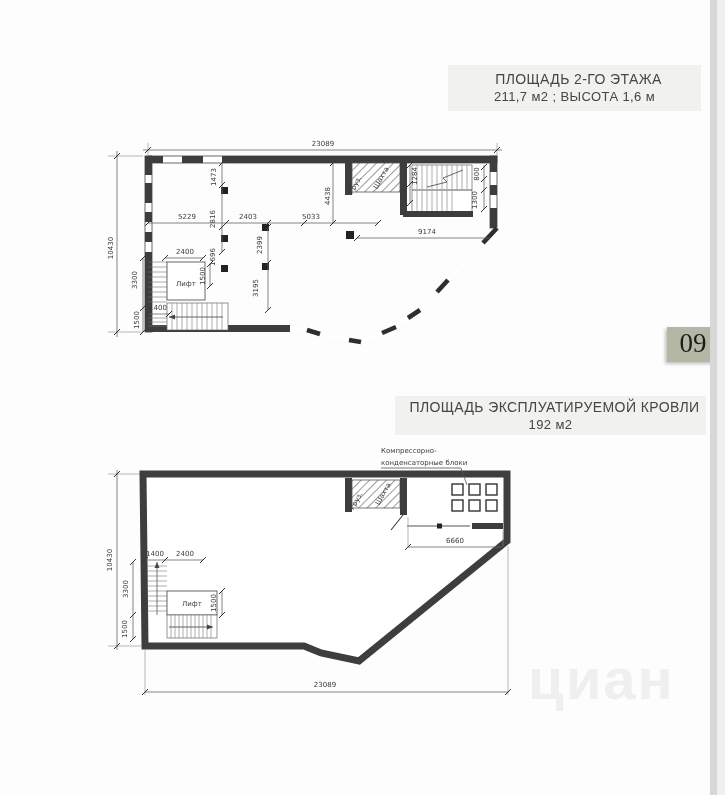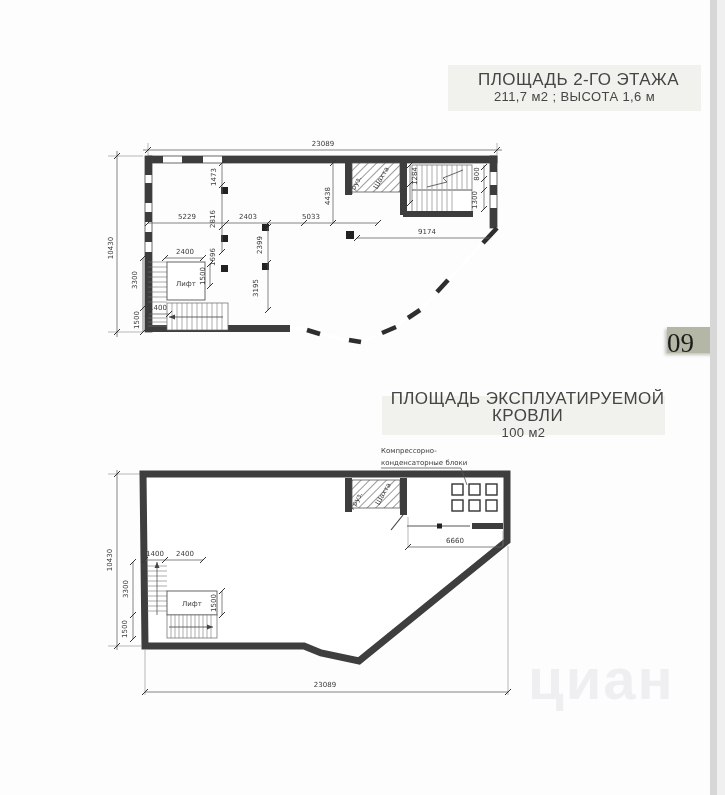--- a/index.html
+++ b/index.html
@@ -1,26 +1,26 @@
 <!DOCTYPE html>
 <html><head>
 <meta charset="utf-8">
 <style>
   html,body{margin:0;padding:0;background:#fdfdfd;}
   #page{position:relative;width:725px;height:795px;background:#fdfdfd;overflow:hidden;
         font-family:"Liberation Sans", sans-serif;}
   .titlebox{position:absolute;background:#f1f1ee;color:#454545;text-align:center;
             display:flex;flex-direction:column;justify-content:center;letter-spacing:.4px;}
-  .titlebox .l1{font-size:17px;line-height:17px;margin-left:8px;}
+  .titlebox .l1{font-size:14px;line-height:17px;margin-left:8px;}
   .titlebox .l2{font-size:13px;line-height:17px;}
   #title-floor2{left:448px;top:65px;width:253px;height:46px;}
-  #title-roof{left:382px;top:396px;width:283px;height:39px;}
-  #page-badge{position:absolute;left:667px;top:327px;width:52px;height:26px;background:#b5b7a6;
+  #title-roof{left:395px;top:396px;width:311px;height:39px;}
+  #page-badge{position:absolute;left:667px;top:327px;width:52px;height:35px;background:#b5b7a6;
               color:#1c1c1c;font-family:"Liberation Serif", serif;font-size:27px;line-height:33px;
-              box-shadow:-2px 2px 3px rgba(90,90,80,.35);}
+              text-align:center;box-shadow:-2px 2px 3px rgba(90,90,80,.35);}
   #edge-band{position:absolute;left:710px;top:0;width:7px;height:795px;background:#d7d7d7;}
   #edge-band2{position:absolute;left:717px;top:0;width:8px;height:795px;background:#f0f0f0;}
   #watermark{position:absolute;left:528px;top:645px;width:190px;font-size:58px;font-weight:bold;
              color:#efeef1;letter-spacing:2px;}
   svg text{fill:#3a3a3a;font-family:"DejaVu Sans", sans-serif;font-size:7px;}
   svg text.lbl{font-size:7px;}
   .wallbase{fill:#ffffff;stroke:#444;stroke-width:.8;}
   .wsol{fill:#3d3d3d;stroke:none;}
   .dim{stroke:#666;stroke-width:.8;fill:none;}
   .ext{stroke:#8a8a8a;stroke-width:.6;fill:none;}
@@ -34,21 +34,21 @@
 
 <div id="page">
 
   <div class="titlebox" id="title-floor2">
     <div class="l1">ПЛОЩАДЬ 2-ГО ЭТАЖА</div>
     <div class="l2">211,7 м2 ; ВЫСОТА 1,6 м</div>
   </div>
 
   <div class="titlebox" id="title-roof">
     <div class="l1">ПЛОЩАДЬ ЭКСПЛУАТИРУЕМОЙ КРОВЛИ</div>
-    <div class="l2">100 м2</div>
+    <div class="l2">192 м2</div>
   </div>
 
   <svg style="position:absolute;left:95px;top:130px" width="420" height="235" viewBox="0 0 420 235">
     <defs>
       <pattern id="hatchA" width="6" height="6" patternUnits="userSpaceOnUse" patternTransform="rotate(45)">
         <rect width="6" height="6" fill="#fff"></rect>
           <line x1="0" y1="0" x2="0" y2="6" stroke="#555" stroke-width="1.2"></line>
       </pattern>
     </defs>
 

